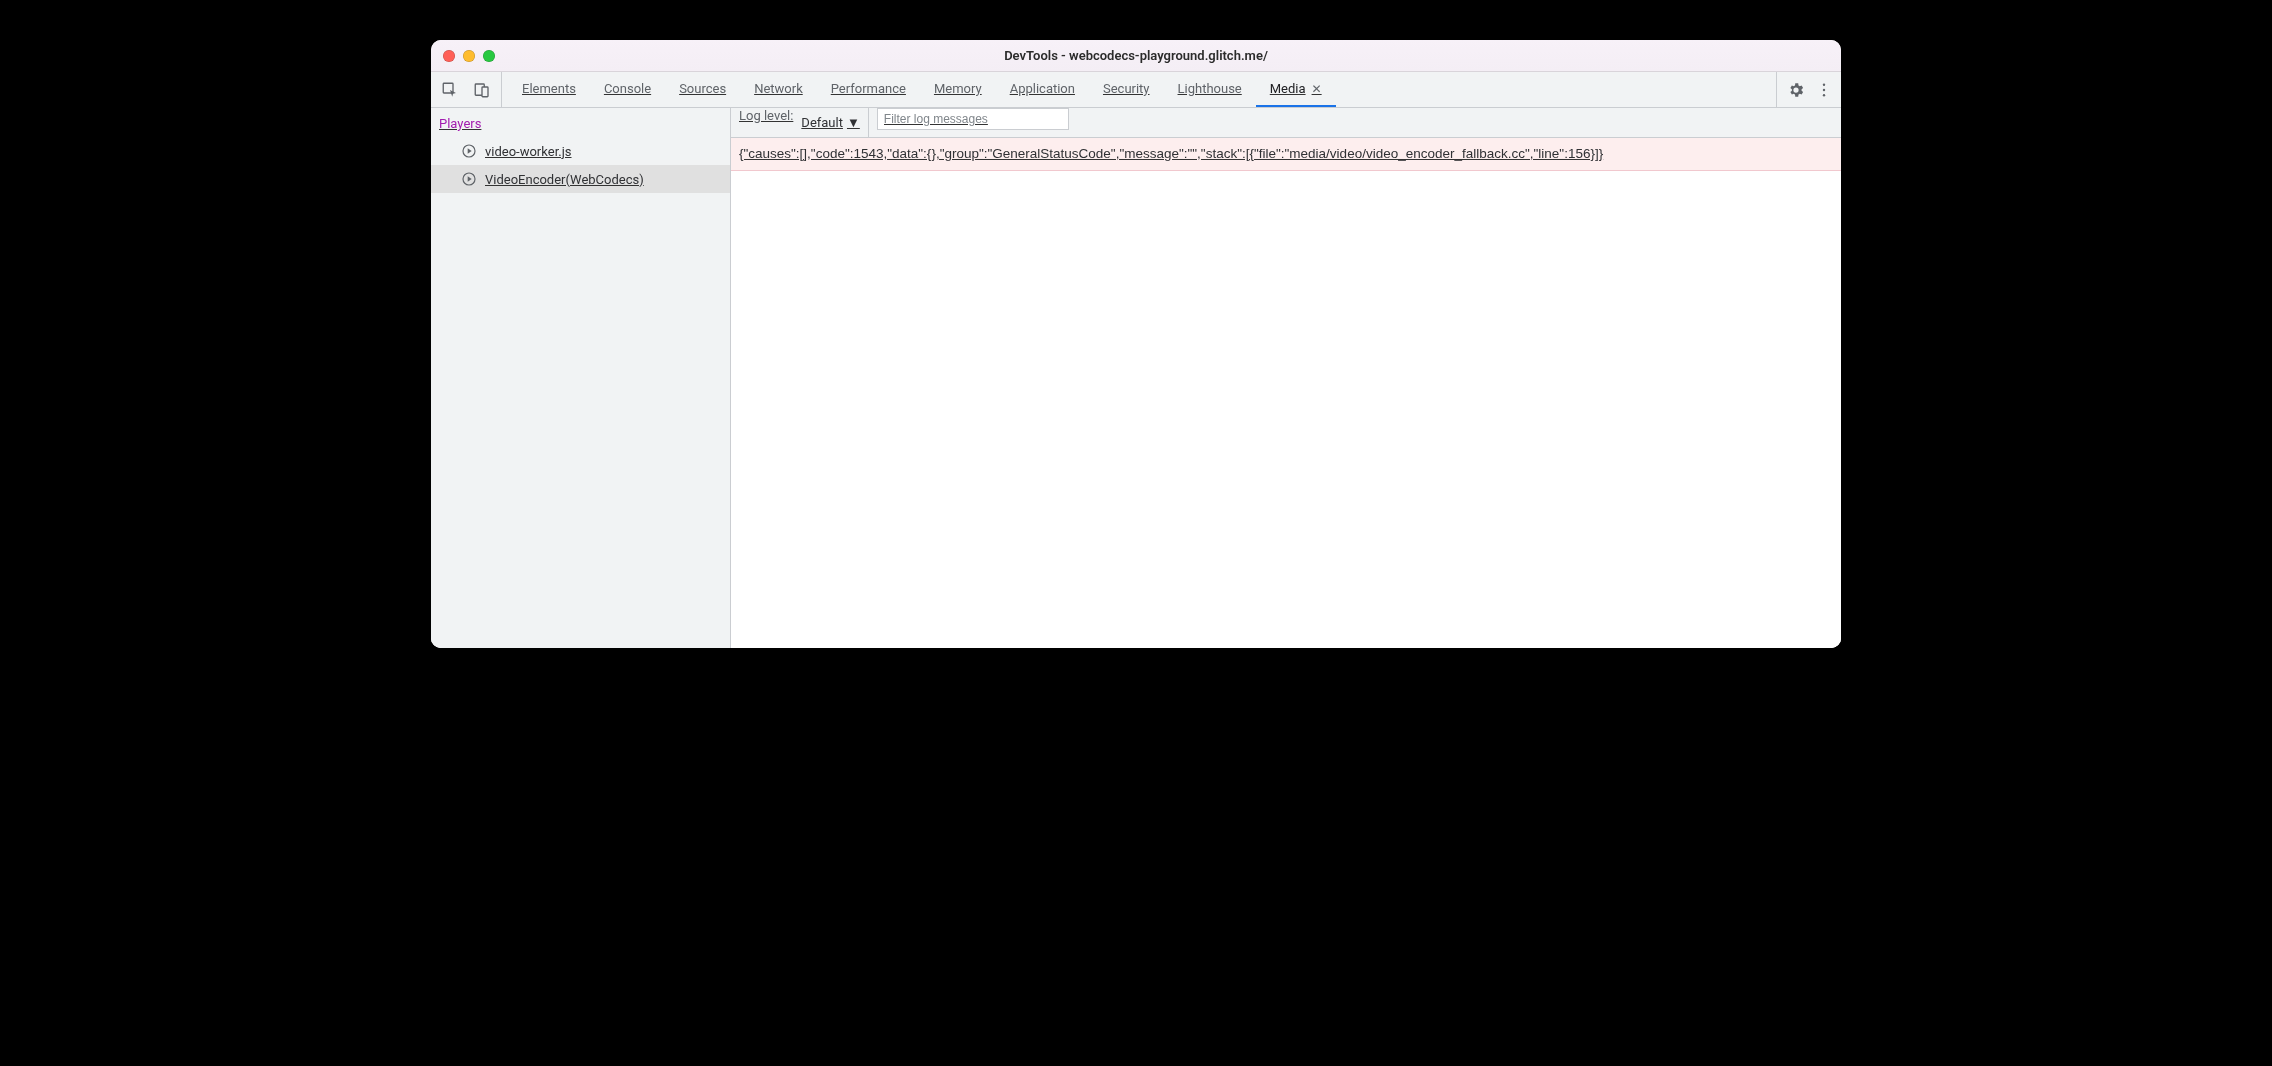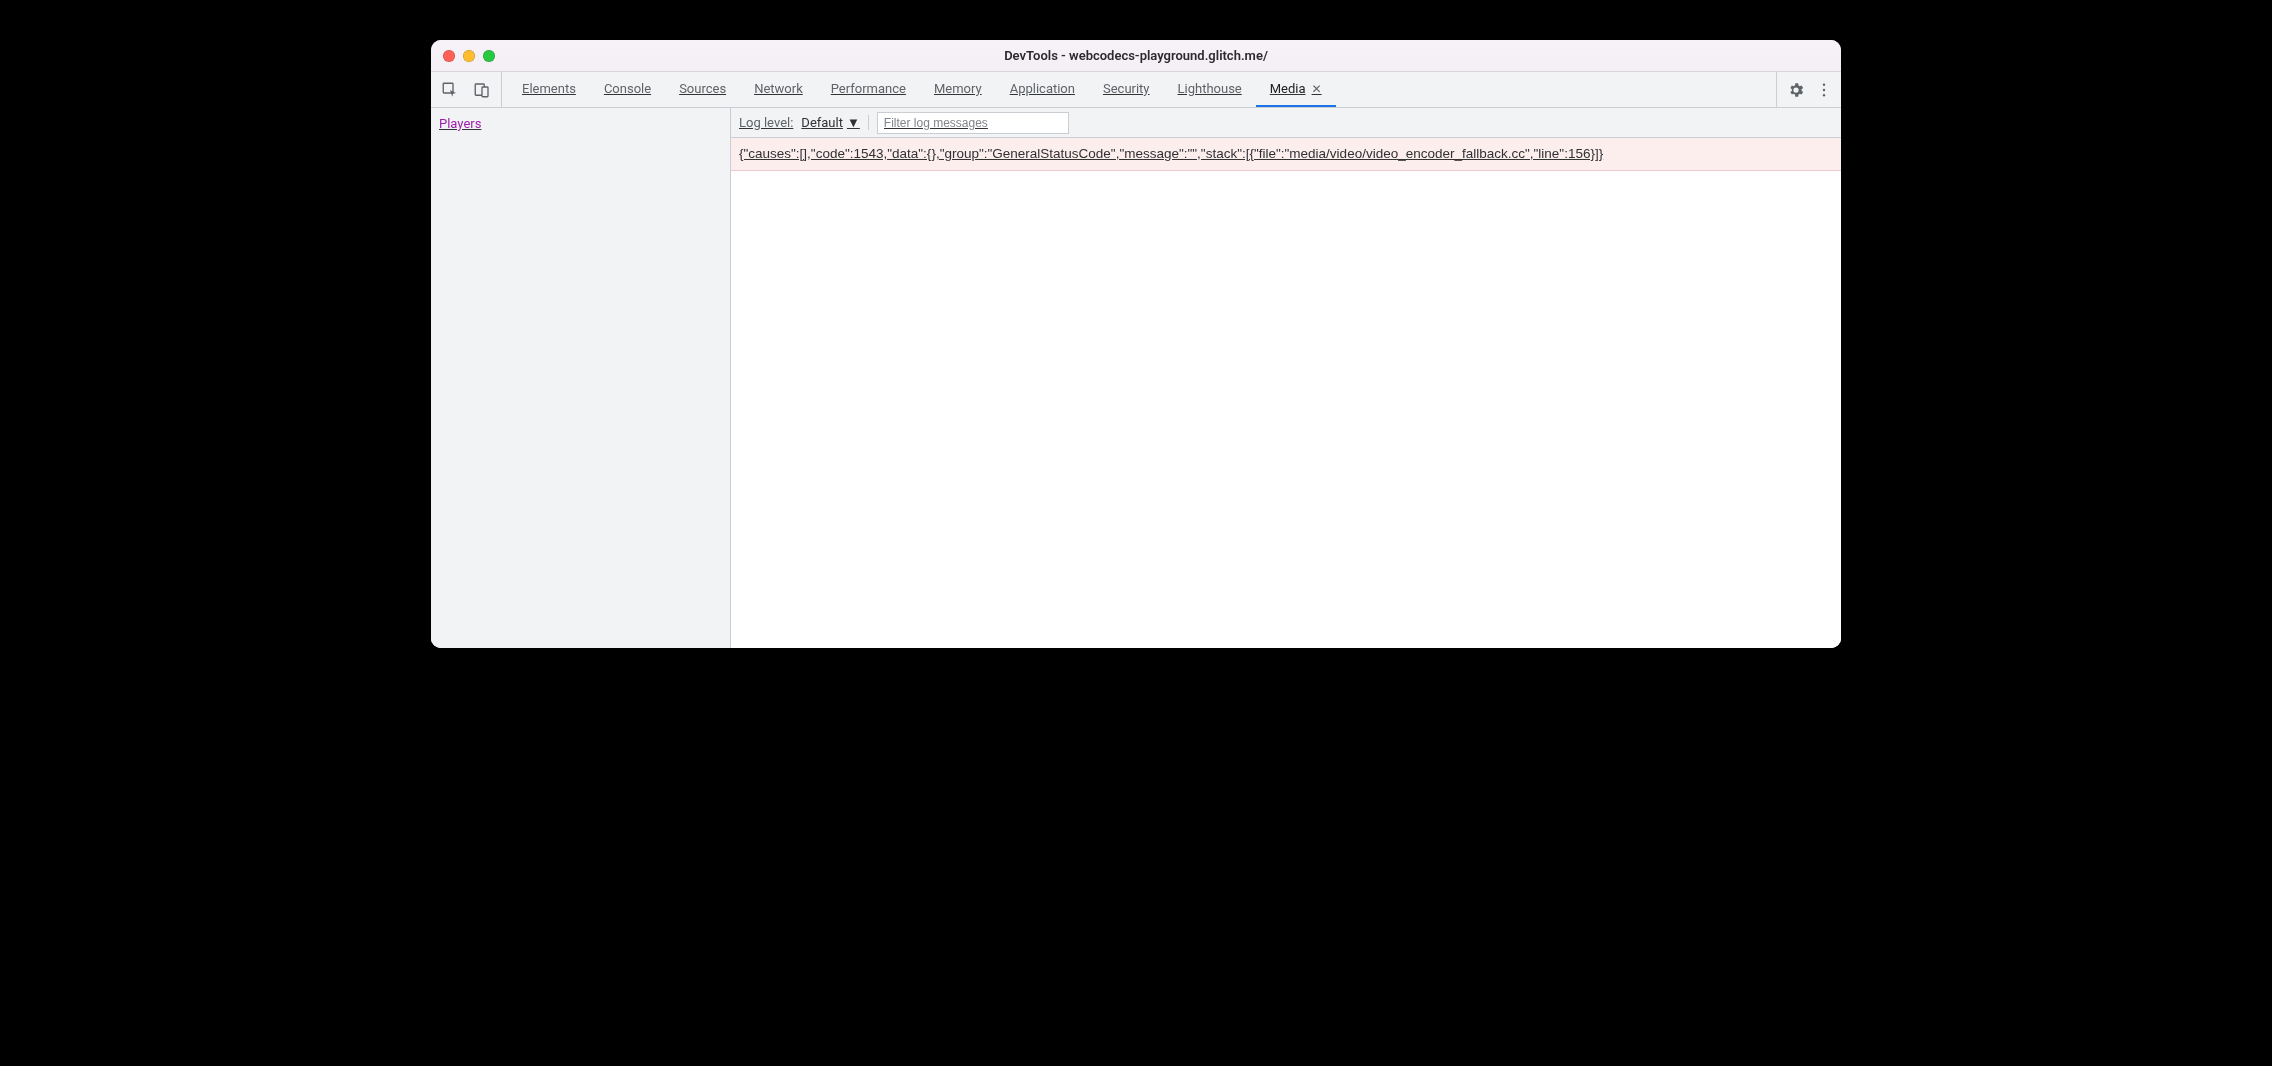--- a/index.html
+++ b/index.html
@@ -135,21 +135,21 @@
     padding-left: 6px;
   }
   .subtab {
     padding: 0 12px;
     display:flex; align-items:center;
     color:#5f6368; font-size:13px; cursor:pointer;
     border-bottom: 2px solid transparent;
   }
   .subtab.active { color:#202124; border-bottom-color:#1a73e8; }
   .filterbar {
-    display:flex; align-items:center; gap:8px;
+    display:flex; gap:8px;
     height: 30px;
     border-bottom:1px solid #cacdd1;
     background:#f1f3f4;
     padding: 0 8px;
   }
   .filterbar .label { color:#5f6368; }
   .level-select {
     display:flex; align-items:center; gap:4px;
     color:#303134; cursor:pointer;
     padding-right: 8px;
@@ -255,20 +255,40 @@
             <circle cx="12" cy="19" r="1.6"></circle>
         </svg>
       </span>
     </div>
   </div>
 
   <div class="body">
 
     <div class="sidebar">
       <div class="sidebar-title">Players</div>
+      <div class="player-list" id="player-list">
+          <div class="player-item">
+            <span class="play-icon">
+              <svg width="16" height="16" viewBox="0 0 24 24" fill="none" stroke="currentColor" stroke-width="1.8">
+                <circle cx="12" cy="12" r="9"></circle>
+                <path d="M10 8 L16 12 L10 16 Z" fill="currentColor" stroke="none"></path>
+              </svg>
+            </span>
+            <span>video-worker.js</span>
+          </div>
+          <div class="player-item selected">
+            <span class="play-icon">
+              <svg width="16" height="16" viewBox="0 0 24 24" fill="none" stroke="currentColor" stroke-width="1.8">
+                <circle cx="12" cy="12" r="9"></circle>
+                <path d="M10 8 L16 12 L10 16 Z" fill="currentColor" stroke="none"></path>
+              </svg>
+            </span>
+            <span>VideoEncoder(WebCodecs)</span>
+          </div>
+        </div>
     </div>
 
     <div class="main">
       <div class="filterbar">
         <span class="label">Log level:</span>
         <span class="level-select">
           <span>Default</span>
           <span>▼</span>
         </span>
         <input class="filter-input" placeholder="Filter log messages" style="">

